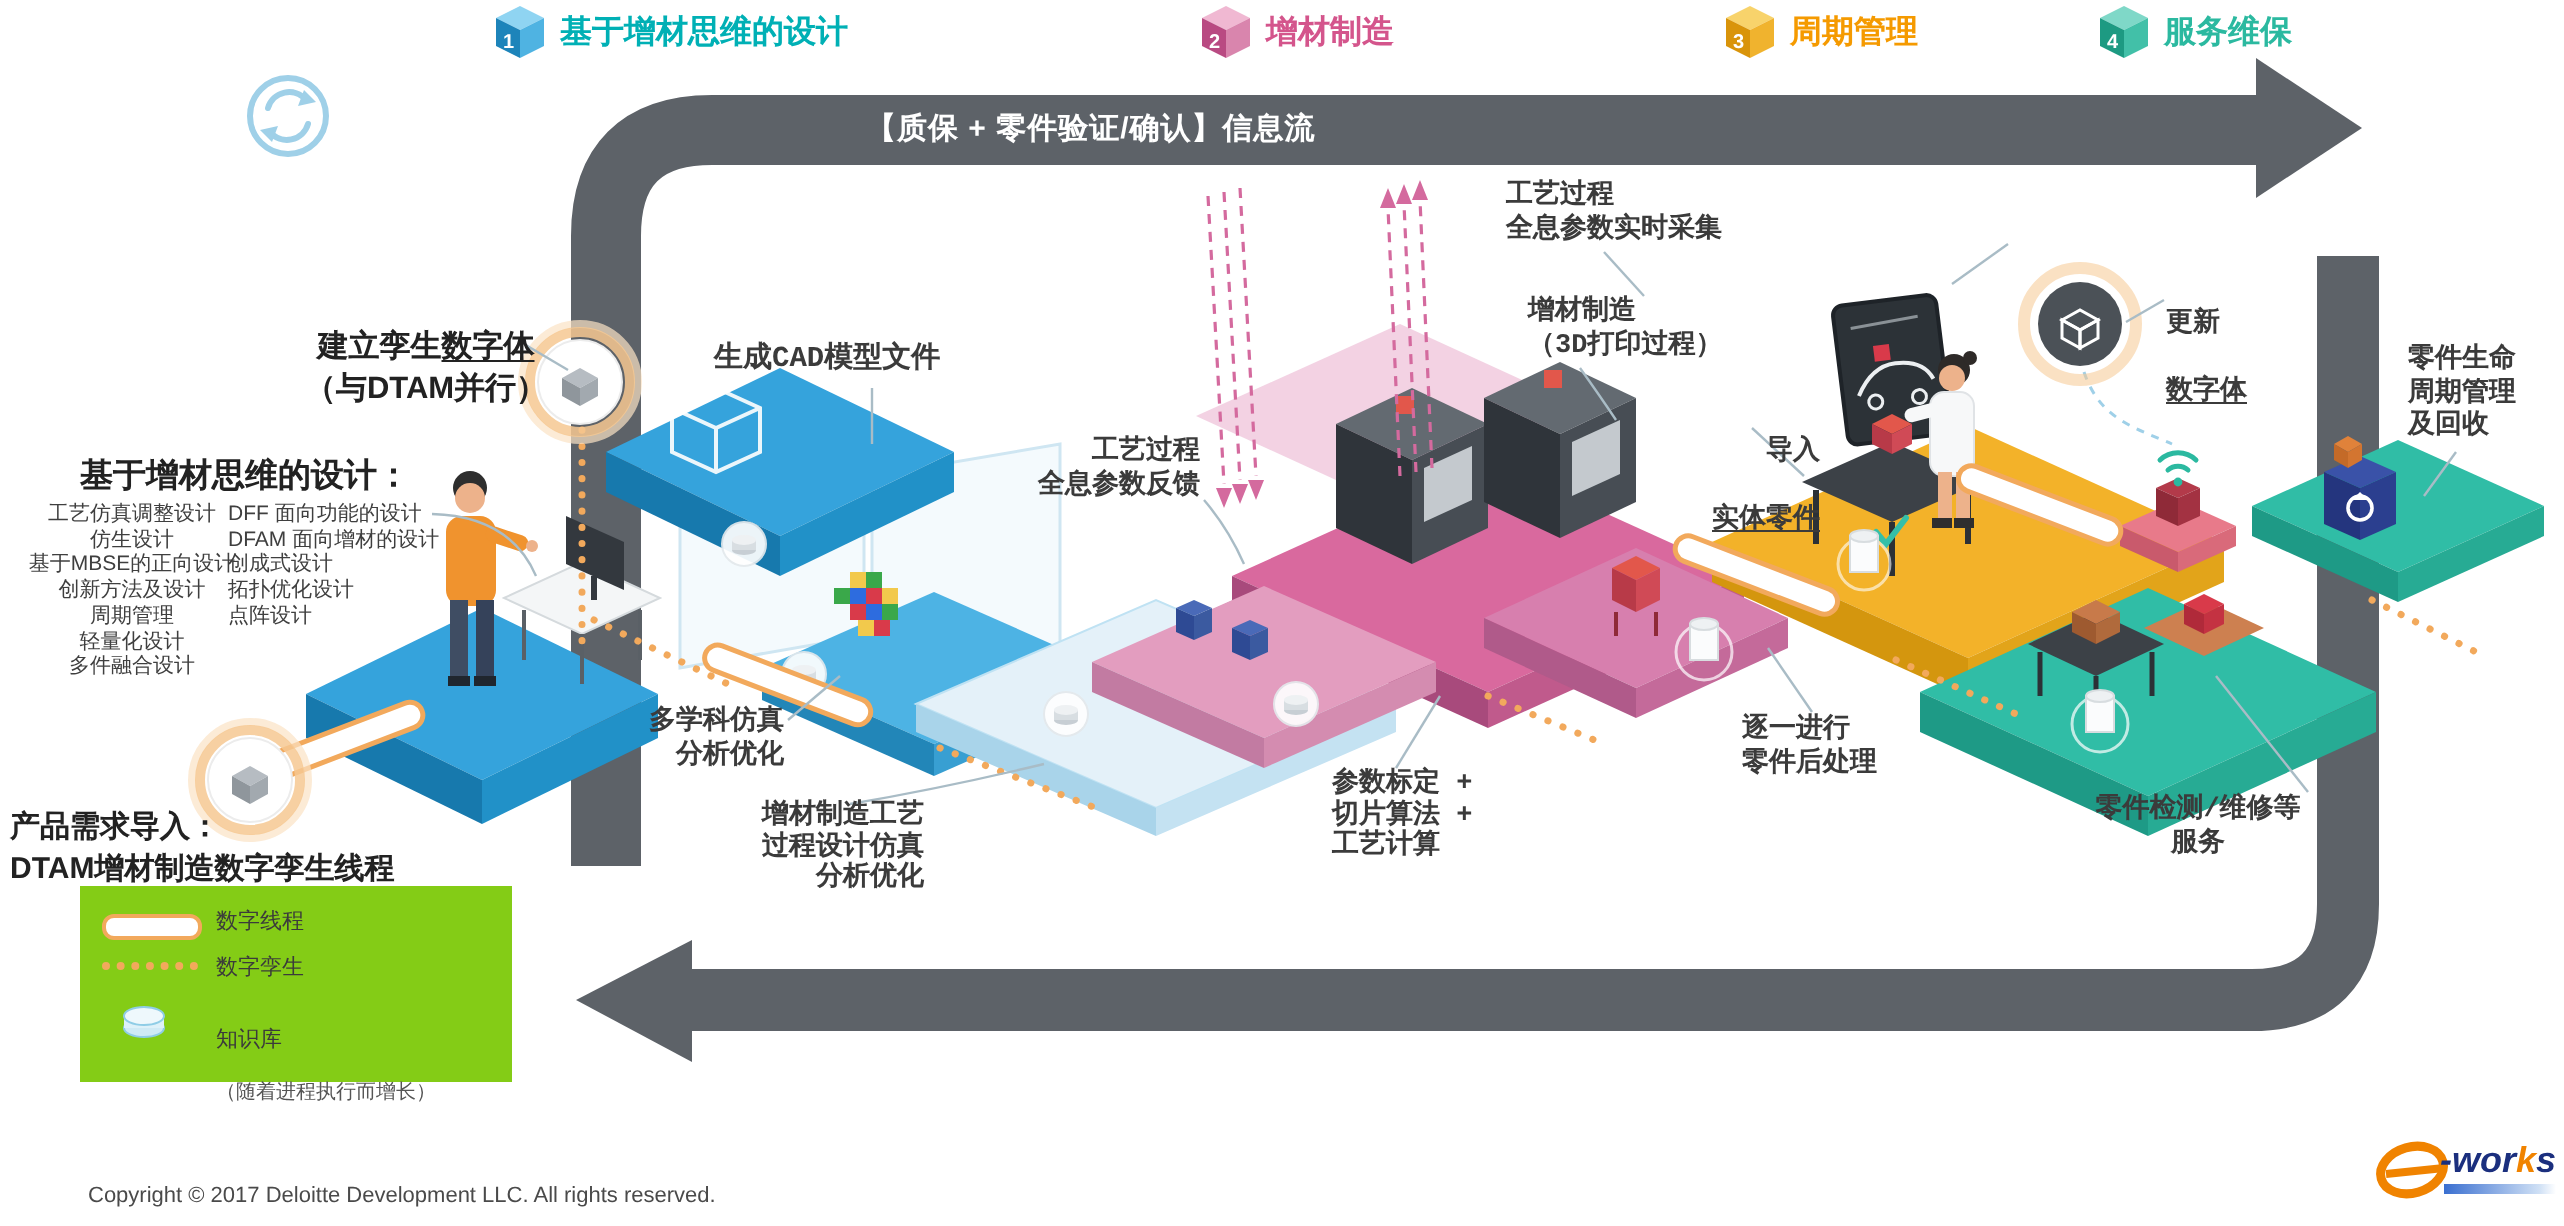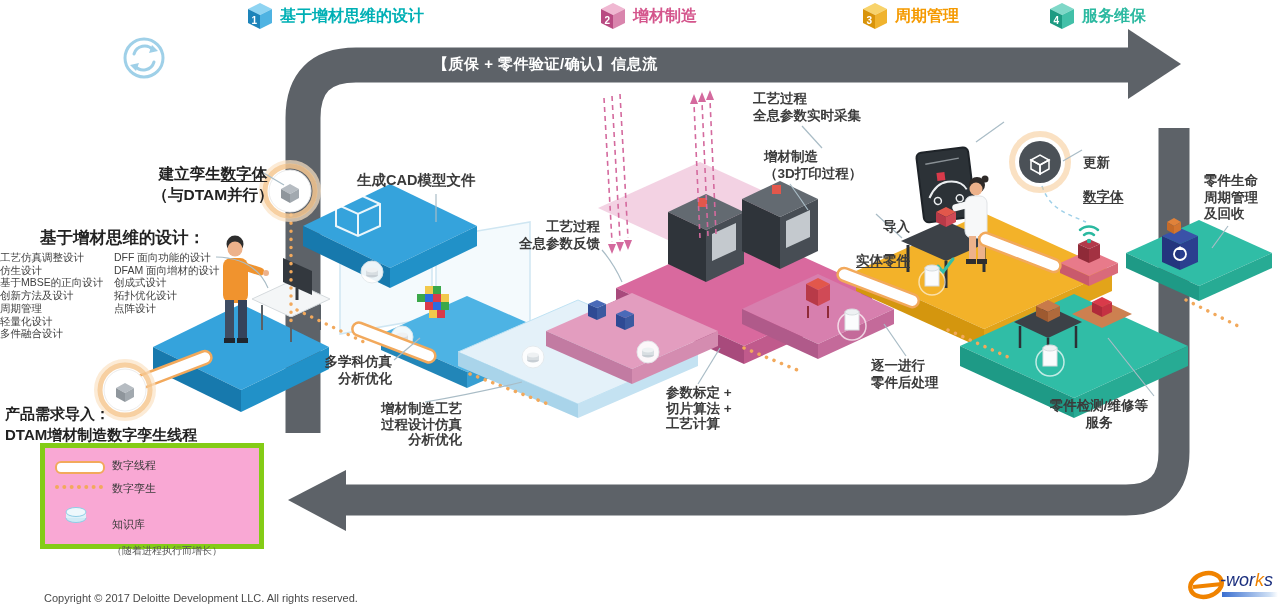--- a/index.html
+++ b/index.html
@@ -1,30 +1,30 @@
 <!DOCTYPE html>
 <html><head>
 <meta charset="utf-8">
 <style>
   html,body{margin:0;padding:0;background:#fff;}
   .canvas{position:relative;width:1282px;height:613px;background:#fff;overflow:hidden;
           font-family:"Liberation Sans","DejaVu Sans",sans-serif;}
   .abs{position:absolute;}
   
-  .cl{position:absolute;color:#3b3b3b;font-weight:600;font-size:13.5px;line-height:17px;white-space:pre-line;}
+  .cl{position:absolute;color:#3b3b3b;font-weight:600;font-size:13.5px;line-height:17px;white-space:pre-line;font-family:Liberation Mono, monospace;}
   .u{text-decoration:underline;text-underline-offset:2px;}
   .flow-label{position:absolute;color:#fff;font-weight:700;font-size:15px;letter-spacing:.5px;white-space:nowrap;}
   .step{position:absolute;display:flex;align-items:center;gap:7px;font-weight:700;font-size:16px;white-space:nowrap;}
   .bold-h{position:absolute;color:#222;font-weight:700;white-space:nowrap;}
   .design-col{position:absolute;font-size:10.5px;line-height:12.7px;color:#3f3f3f;white-space:nowrap;}
   .design-col span{display:block;}
-  .legend-box{position:absolute;left:40px;top:443px;width:214px;height:96px;border:5px solid #84cc16;background:#f9a8d4;}
+  .legend-box{position:absolute;left:40px;top:443px;width:214px;height:96px;border:1px solid #84cc16;background:#84cc16;}
   .legend-label{position:absolute;font-size:11px;color:#3b3b3b;line-height:13px;white-space:pre-line;}
   .copyright{position:absolute;font-size:11px;color:#4a4a4a;}
-  .logo-text{position:absolute;font-style:italic;font-weight:400;font-size:18px;color:#1b2f7e;white-space:nowrap;}
+  .logo-text{position:absolute;font-style:italic;font-weight:700;font-size:18px;color:#1b2f7e;white-space:nowrap;}
   .logo-text .k{color:#f08300;}
   .logo-bar{position:absolute;height:5px;background:linear-gradient(90deg,#3a6fd0,#cfe0f5 85%,#ffffff);}
 </style>
 </head>
 <body>
 
 <div class="canvas">
 
   <svg class="abs" style="left:0;top:0" width="1282" height="613" viewBox="0 0 1282 613">
 
@@ -416,21 +416,21 @@
 
   <div class="flow-label" style="left:433px;top:55px">【质保 + 零件验证/确认】信息流</div>
 
   <div class="bold-h" style="left:142px;top:163px;width:142px;text-align:center;font-size:15.5px;line-height:21px">
     <div><span>建立孪生</span><span class="u">数字体</span></div>
     <div>（与DTAM并行）</div>
   </div>
 
   <div class="bold-h" style="left:40px;top:227px;font-size:16.5px">基于增材思维的设计：</div>
 
-  <div class="design-col" style="left:0;top:251px;width:108px;text-align:left">
+  <div class="design-col" style="left:12px;top:251px;width:108px;text-align:center">
     <span>工艺仿真调整设计</span>
     <span>仿生设计</span>
     <span>基于MBSE的正向设计</span>
     <span>创新方法及设计</span>
     <span>周期管理</span>
     <span>轻量化设计</span>
     <span>多件融合设计</span>
   </div>
   <div class="design-col" style="left:114px;top:251px">
     <span>DFF 面向功能的设计</span>

